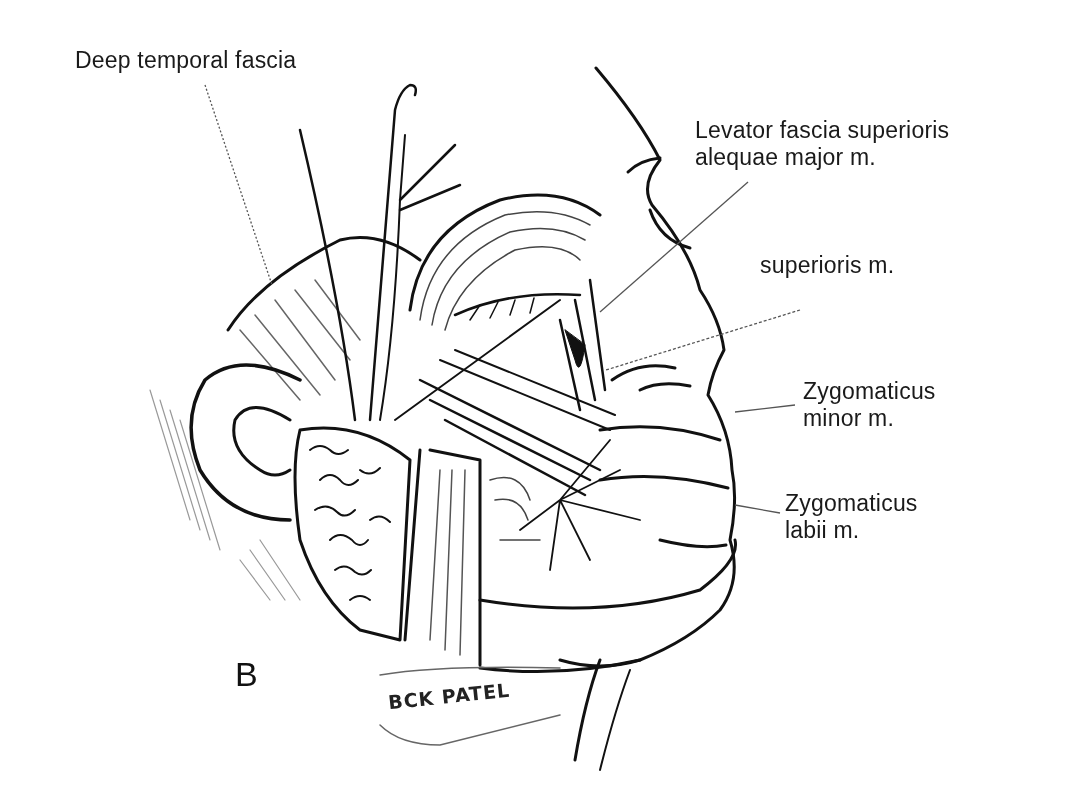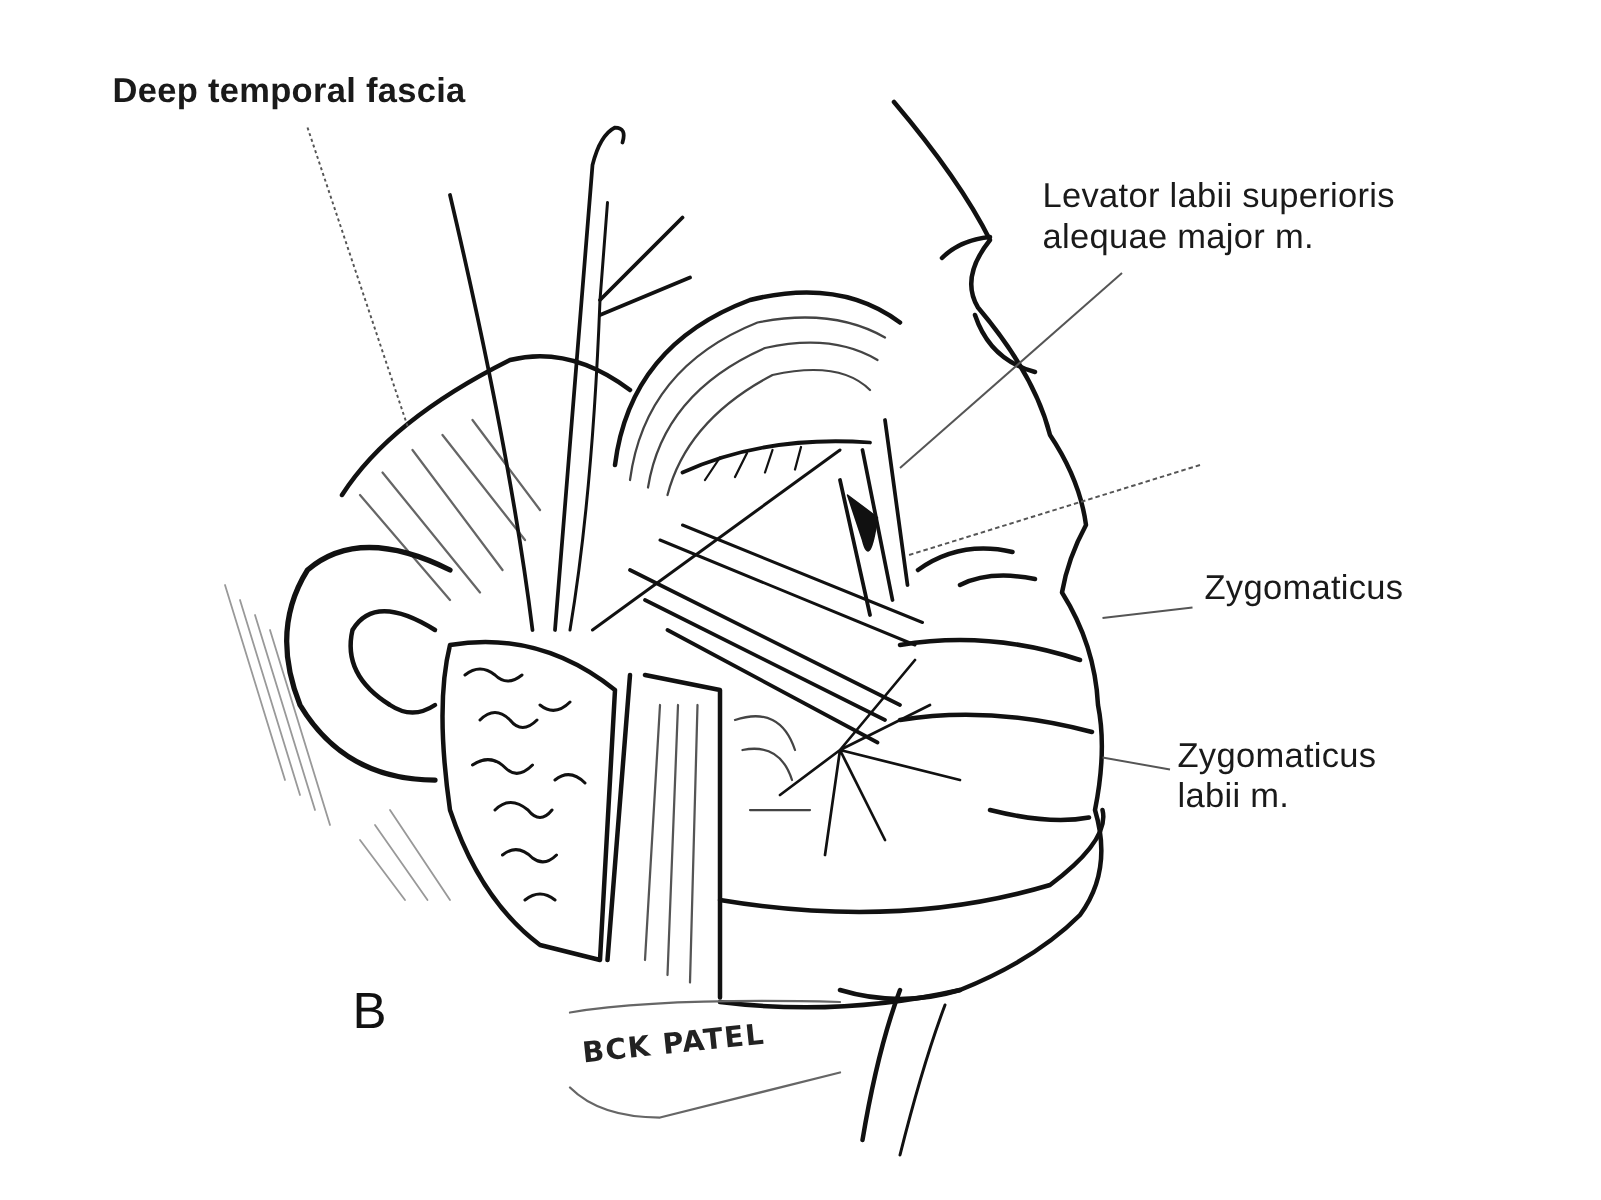--- a/index.html
+++ b/index.html
@@ -78,34 +78,36 @@
 
     <g fill="none" stroke="#555" stroke-width="1.3">
       <path d="M205 85 L272 285" stroke-dasharray="2 2"></path>
       <path d="M748 182 L600 312"></path>
       <path d="M800 310 L606 370" stroke-dasharray="3 2"></path>
       <path d="M795 405 L735 412"></path>
       <path d="M780 513 L735 505"></path>
     </g>
   </svg>
 
-  <div class="label" style="left:75px; top:47px;font-weight:bold;">
+  <div class="label" style="left:75px; top:47px;">
     <div>Deep temporal fascia</div>
   </div>
 
   <div class="label" style="left:695px; top:117px;">
-    <div>Levator labii superioris</div>
+    <div>Levator fascia superioris</div>
     <div>alequae major m.</div>
   </div>
 
   <div class="label" style="left:760px; top:252px;">
+    <div>superioris m.</div>
   </div>
 
   <div class="label" style="left:803px; top:378px;">
     <div>Zygomaticus</div>
+    <div>minor m.</div>
   </div>
 
   <div class="label" style="left:785px; top:490px;">
     <div>Zygomaticus</div>
     <div>labii m.</div>
   </div>
 
   <div class="panel-letter" style="left:235px; top:655px;">B</div>
 
   <div class="signature" style="left:388px; top:685px;">BCK PATEL</div>

